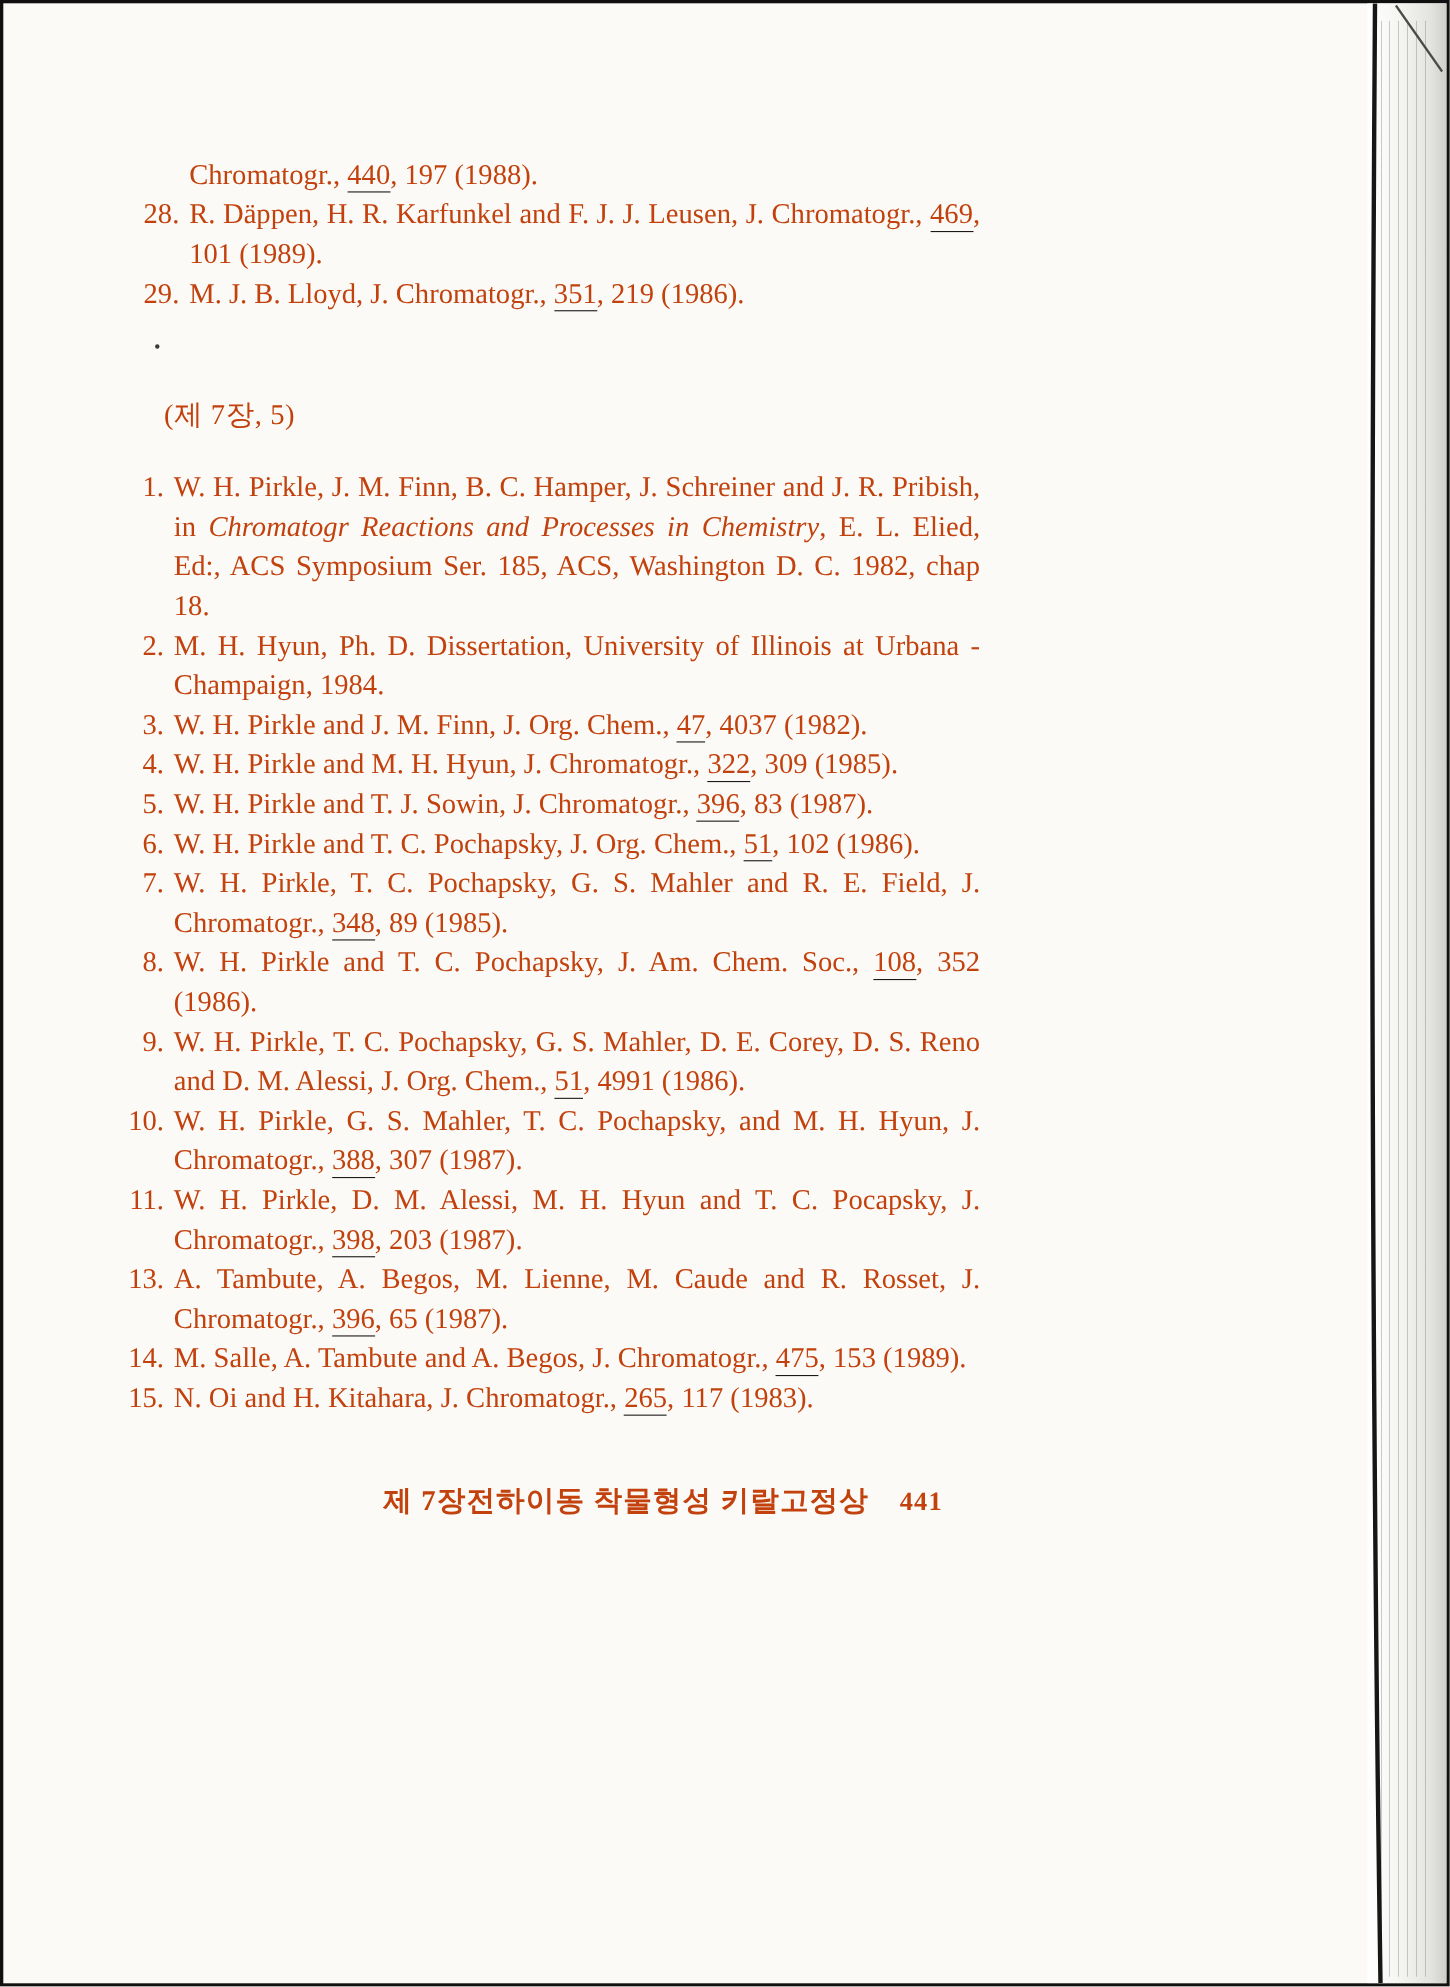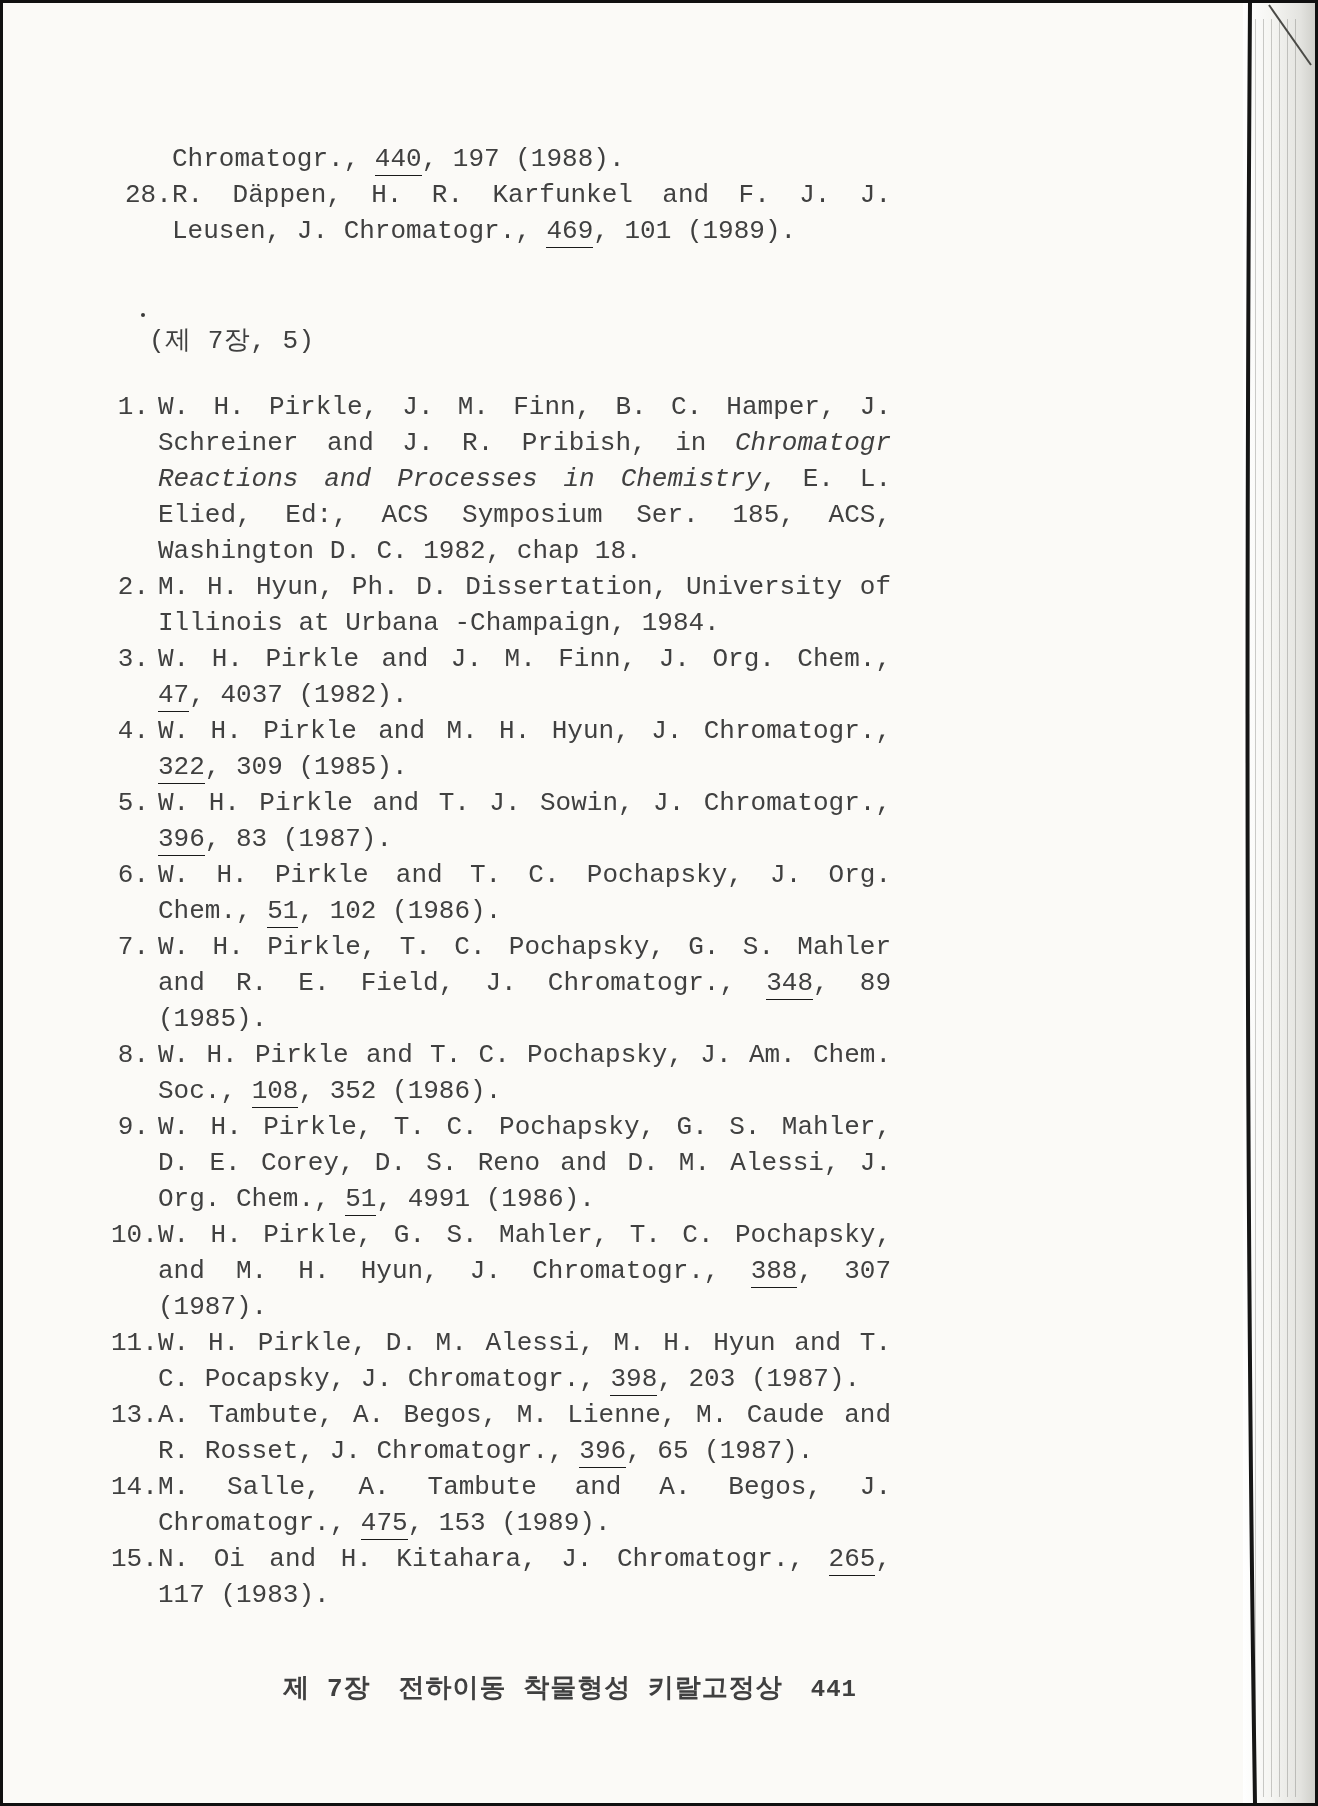--- a/index.html
+++ b/index.html
@@ -5,22 +5,22 @@
   * { box-sizing: border-box; }
   html, body { margin: 0; padding: 0; background: #e9e9e6; }
 
   .page {
     position: relative;
     width: 1318px;
     height: 1806px;
     background: #fbfaf7;
     border: 3px solid #101010;
     overflow: hidden;
-    font-family: Liberation Mono, monospace;
-    color: #404040;
+    font-family: Liberation Serif, serif;
+    color: #c2410c;
   }
 
   .content {
     position: absolute;
     left: 108px;
     top: 138px;
     width: 780px;
     font-size: 26px;
     line-height: 36px;
     text-align: justify;
@@ -45,21 +45,21 @@
   }
 
   .footer {
     margin-top: 58px;
     padding-right: 34px;
     text-align: right;
     font-weight: bold;
     font-size: 26px;
     letter-spacing: 1px;
   }
-  .footer .fchapter { margin-right: 28px; }
+  .footer .fchapter { }
   .footer .fpage { margin-left: 28px; font-size: 24px; }
 
   .dot {
     position: absolute;
     left: 138px; top: 310px;
     width: 4px; height: 4px;
     background: #3a3a3a;
     border-radius: 50%;
   }
 
@@ -79,20 +79,21 @@
 </head>
 <body>
 
 <div class="page">
 
   <div class="content">
 
     <div class="top-list">
         <div class="ref"><span class="refnum"></span><span class="reftext"><span>Chromatogr., </span><span class="vol">440</span><span>, 197 (1988).</span></span></div>
         <div class="ref"><span class="refnum">28.</span><span class="reftext"><span>R. Däppen, H. R. Karfunkel and F. J. J. Leusen, J. Chromatogr., </span><span class="vol">469</span><span>, 101 (1989).</span></span></div>
+        <div class="ref"><span class="refnum">29.</span><span class="reftext"><span>M. J. B. Lloyd, J. Chromatogr., </span><span class="vol">351</span><span>, 219 (1986).</span></span></div>
       </div>
 
     <div class="heading">(제 7장,  5)</div>
 
     <div class="main-list">
         <div class="ref"><span class="refnum">1.</span><span class="reftext"><span>W. H. Pirkle, J. M. Finn, B. C. Hamper, J. Schreiner and J. R. Pribish, in </span><span class="it">Chromatogr Reactions and Processes in Chemistry</span><span>, E. L. Elied, Ed:, ACS Symposium Ser. 185, ACS, Washington D. C. 1982, chap 18.</span></span></div>
         <div class="ref"><span class="refnum">2.</span><span class="reftext"><span>M. H. Hyun, Ph. D. Dissertation, University of Illinois at Urbana -Champaign, 1984.</span></span></div>
         <div class="ref"><span class="refnum">3.</span><span class="reftext"><span>W. H. Pirkle and J. M. Finn, J. Org. Chem., </span><span class="vol">47</span><span>, 4037 (1982).</span></span></div>
         <div class="ref"><span class="refnum">4.</span><span class="reftext"><span>W. H. Pirkle and M. H. Hyun, J. Chromatogr., </span><span class="vol">322</span><span>, 309 (1985).</span></span></div>
         <div class="ref"><span class="refnum">5.</span><span class="reftext"><span>W. H. Pirkle and T. J. Sowin, J. Chromatogr., </span><span class="vol">396</span><span>, 83 (1987).</span></span></div>

